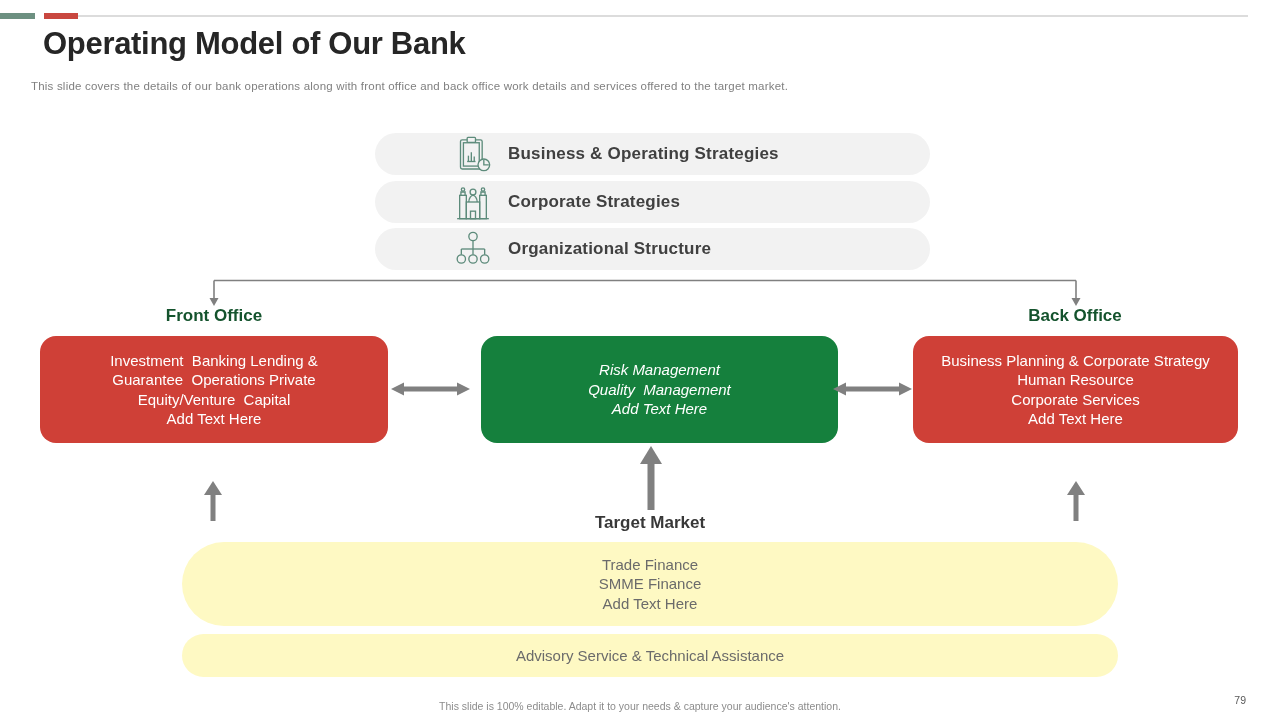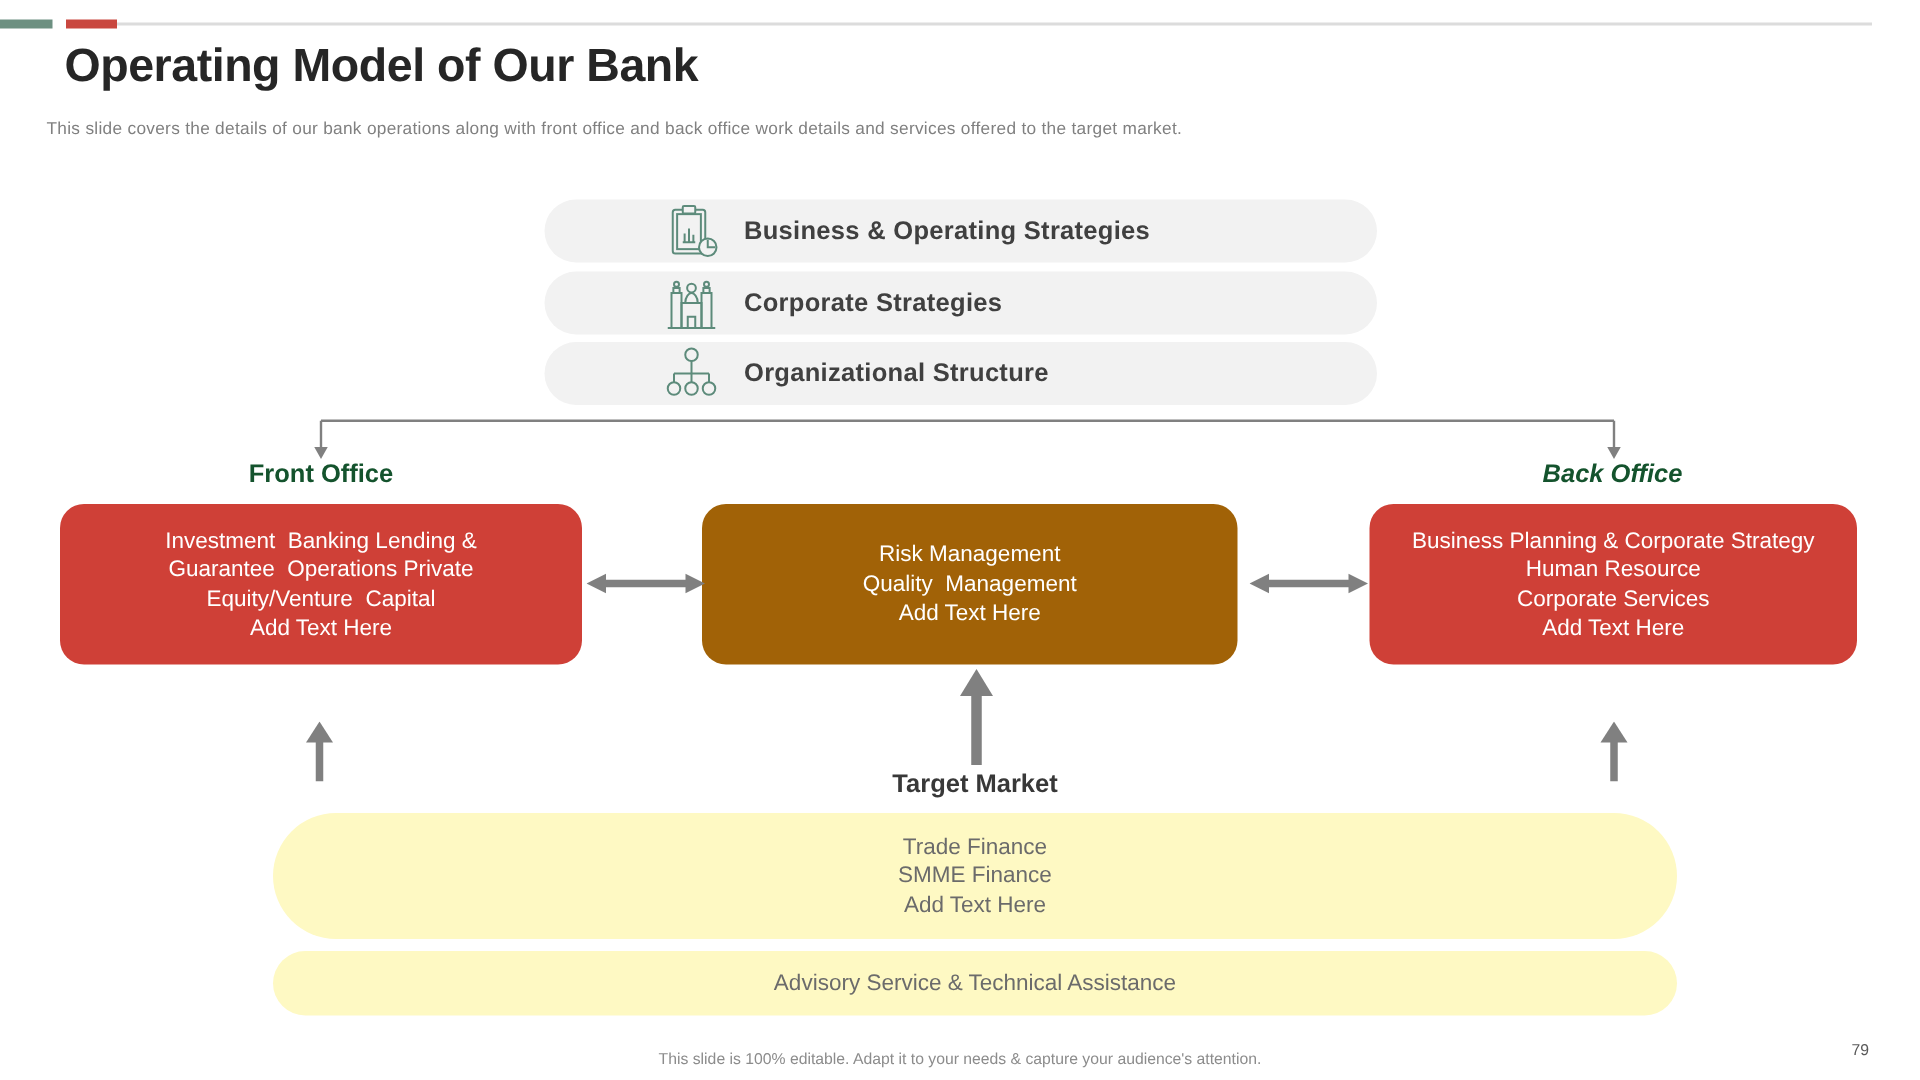--- a/index.html
+++ b/index.html
@@ -16,45 +16,45 @@
   #page-title{
     position:absolute;left:31px;top:26px;font-size:31px;font-weight:700;color:#262626;
     letter-spacing:-0.3px;
     margin-left:12px;
   }
   #page-subtitle{
     position:absolute;left:31px;top:80px;font-size:11.5px;color:#808080;letter-spacing:0.2px;
   }
   
   .strategy-pill{
-    position:absolute;left:363px;width:555px;height:42px;background:#f2f2f2;border-radius:21px;
+    position:absolute;left:375px;width:555px;height:42px;background:#f2f2f2;border-radius:21px;
     display:flex;align-items:center;
   }
   .strategy-pill .pill-icon{width:44px;height:42px;margin-left:76px;display:flex;align-items:center;justify-content:center;}
   .strategy-pill .pill-label{font-size:17px;font-weight:700;color:#404040;margin-left:13px;letter-spacing:0.2px;}
   #pill-1{top:133px;}
   #pill-2{top:181px;}
   #pill-3{top:228px;}
   
   #office-bracket{position:absolute;left:200px;top:279px;}
   
   .office-label{
     position:absolute;top:306px;width:180px;text-align:center;font-size:17px;font-weight:700;color:#14532d;
   }
   #front-office-label{left:124px;}
-  #back-office-label{left:985px;font-style:italic;}
+  #back-office-label{left:985px;}
   
   .flow-box{
     position:absolute;top:336px;height:107px;border-radius:16px;color:#ffffff;
     display:flex;align-items:center;justify-content:center;text-align:center;
     font-size:15px;line-height:19.5px;
   }
   .flow-box .box-text{white-space:pre-wrap;}
   #front-office-box{left:40px;width:348px;background:#cf4037;}
-  #middle-box{left:468px;width:357px;background:#a16207;}
+  #middle-box{left:481px;width:357px;background:#15803d;font-style:italic;}
   #back-office-box{left:913px;width:325px;background:#cf4037;}
   
   .abs{position:absolute;}
   
   #target-market-label{
     position:absolute;left:550px;top:513px;width:200px;text-align:center;
     font-size:17px;font-weight:700;color:#383838;
   }
   .gray-pill{
     position:absolute;left:182px;width:936px;background:#fef9c3;color:#6b6b6b;

